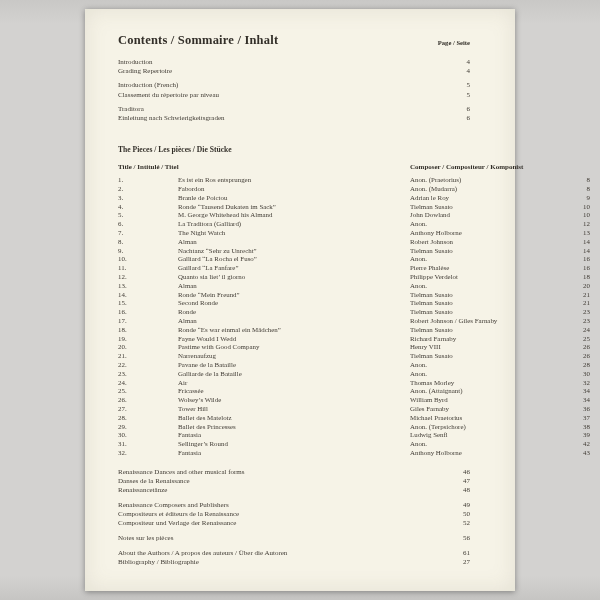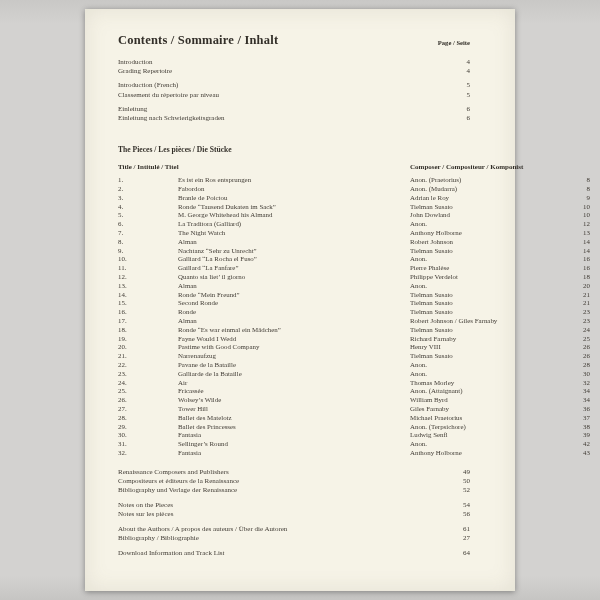--- a/index.html
+++ b/index.html
@@ -93,21 +93,21 @@
     <span class="pg">5</span>
   </div>
 
   <div class="simple-row">
     <span class="lbl">Classement du répertoire par niveau</span>
     <span class="pg">5</span>
   </div>
 </div>
           <div class="group">
   <div class="simple-row">
-    <span class="lbl">Einleitung</span>
+    <span class="lbl">Traditora</span>
     <span class="pg">6</span>
   </div>
 
   <div class="simple-row">
     <span class="lbl">Einleitung nach Schwierigkeitsgraden</span>
     <span class="pg">6</span>
   </div>
 </div>
         </div>
 
@@ -340,60 +340,66 @@
     <span class="num">32.</span>
     <span class="ttl">Fantasia</span>
     <span class="cmp">Anthony Holborne</span>
     <span class="pgn">43</span>
   </div>
 </div>
 
       <div id="end-groups">
           <div class="group">
   <div class="simple-row">
+    <span class="lbl">Renaissance Dances and other musical forms</span>
+    <span class="pg">46</span>
+  </div>
+
+  <div class="simple-row">
+    <span class="lbl">Danses de la Renaissance</span>
+    <span class="pg">47</span>
+  </div>
+
+  <div class="simple-row">
+    <span class="lbl">Renaissancetänze</span>
+    <span class="pg">48</span>
+  </div>
+</div>
+          <div class="group">
+  <div class="simple-row">
     <span class="lbl">Renaissance Composers and Publishers</span>
     <span class="pg">49</span>
   </div>
 
   <div class="simple-row">
     <span class="lbl">Compositeurs et éditeurs de la Renaissance</span>
     <span class="pg">50</span>
   </div>
 
   <div class="simple-row">
-    <span class="lbl">Bibliography und Verlage der Renaissance</span>
+    <span class="lbl">Compositeur und Verlage der Renaissance</span>
     <span class="pg">52</span>
   </div>
 </div>
           <div class="group">
-  <div class="simple-row">
-    <span class="lbl">Notes on the Pieces</span>
-    <span class="pg">54</span>
-  </div>
 
   <div class="simple-row">
     <span class="lbl">Notes sur les pièces</span>
     <span class="pg">56</span>
   </div>
 
 </div>
           <div class="group">
   <div class="simple-row">
     <span class="lbl">About the Authors / A propos des auteurs / Über die Autoren</span>
     <span class="pg">61</span>
   </div>
 
   <div class="simple-row">
     <span class="lbl">Bibliography / Bibliographie</span>
     <span class="pg">27</span>
   </div>
 </div>
-          <div class="group">
-  <div class="simple-row">
-    <span class="lbl">Download Information and Track List</span>
-    <span class="pg">64</span>
-  </div>
-</div>
         </div>
 
     </div>
   </div>
 </div>
 
 </body></html>

